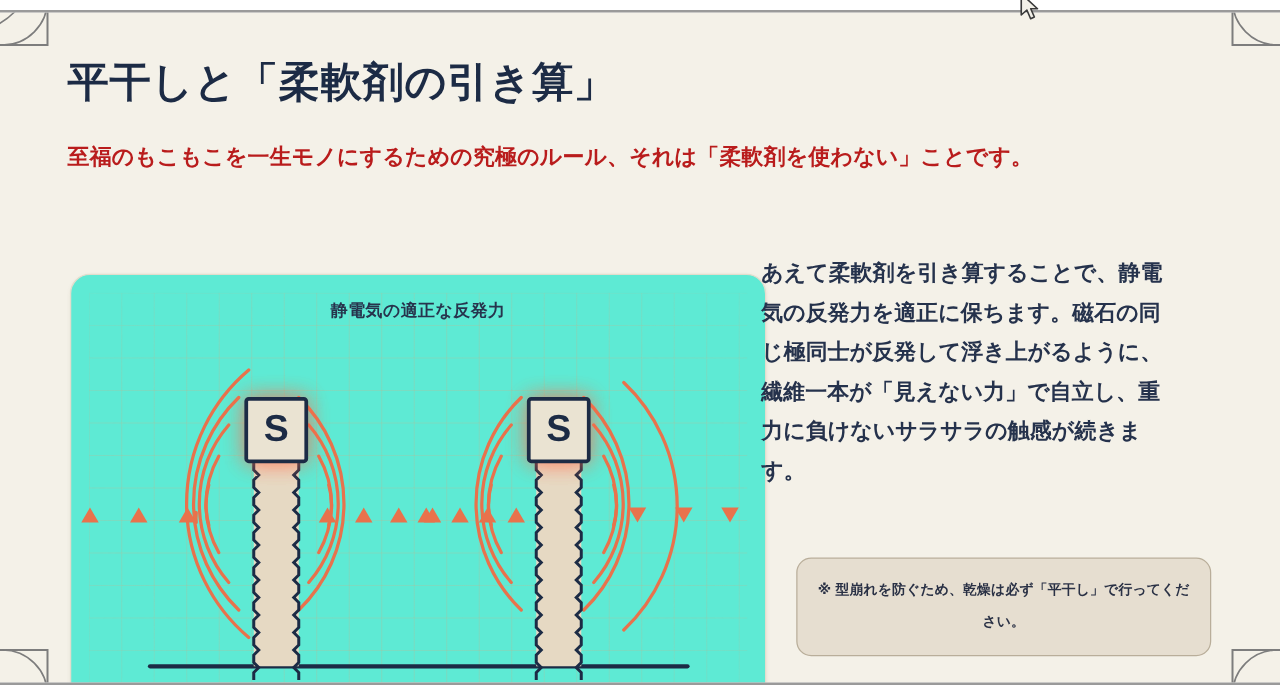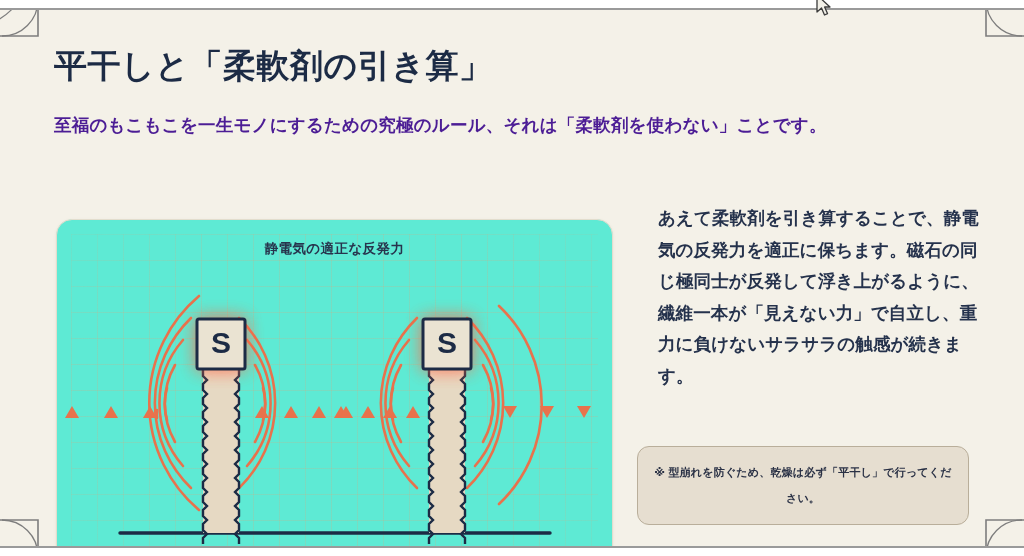--- a/index.html
+++ b/index.html
@@ -45,21 +45,21 @@
     color: #1c2b45;
     letter-spacing: 0.5px;
     white-space: nowrap;
   }
   #page-subtitle {
     position: absolute;
     left: 54px;
     top: 113px;
     font-size: 17.5px;
     font-weight: 600;
-    color: #4c1d95;
+    color: #b91c1c;
     letter-spacing: 0.2px;
     white-space: nowrap;
   }
 
   
   #diagram-panel {
     position: absolute;
     left: 56px;
     top: 173px;
     width: 555px;
@@ -98,21 +98,21 @@
   #diagram-svg {
     position: absolute;
     left: 0; top: 0;
     width: 555px;
     height: 347px;
   }
 
   
   #body-text {
     position: absolute;
-    left: 658px;
+    left: 609px;
     top: 203px;
     width: 336px;
     font-size: 17.5px;
     font-weight: 600;
     line-height: 31.5px;
     color: #25324c;
     letter-spacing: 0.1px;
   }
   #note-box {
     position: absolute;

